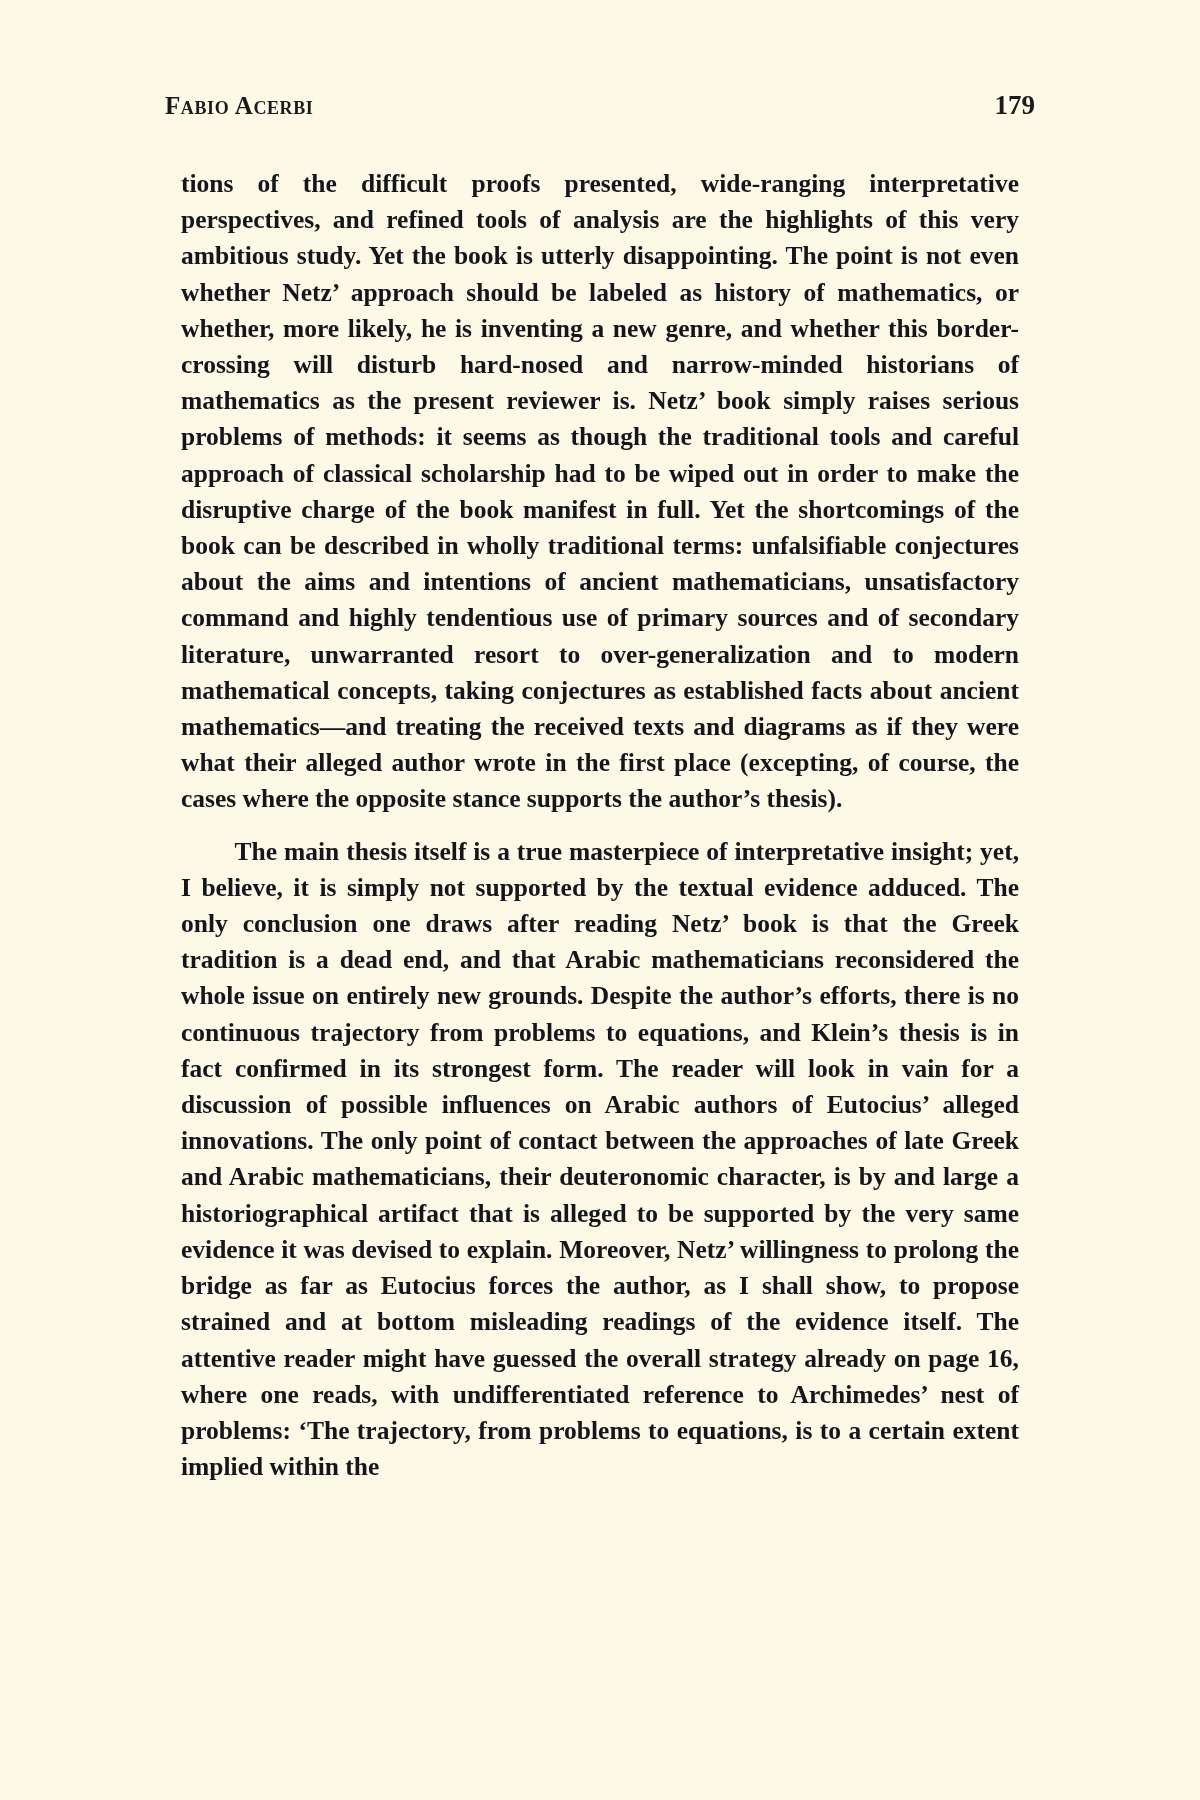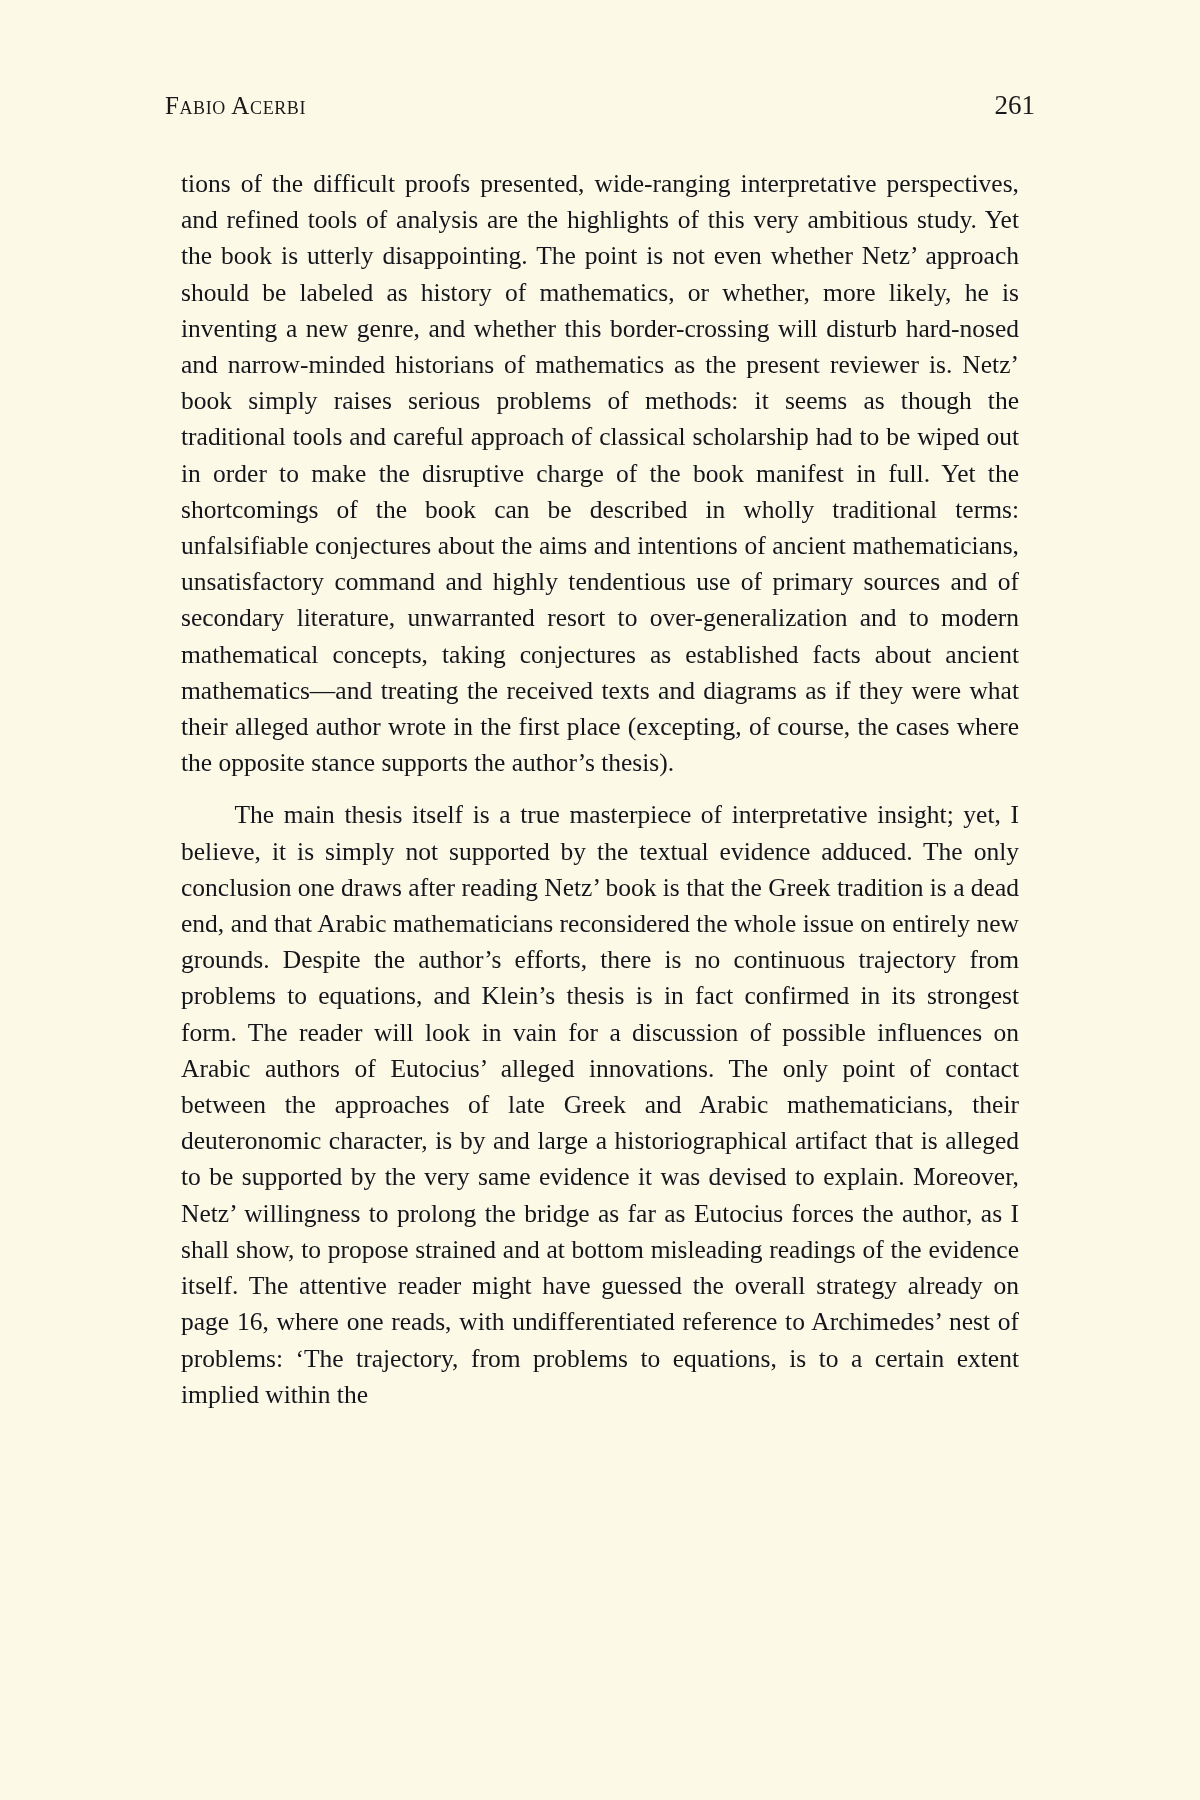--- a/index.html
+++ b/index.html
@@ -13,20 +13,21 @@
     font-family: "Liberation Serif", serif;
     color: #1a1a1a;
     overflow: hidden;
   }
   .page {
     position: relative;
     width: 1200px;
     height: 1800px;
     box-sizing: border-box;
     padding: 0;
+    font-weight: bold;
   }
   .content {
     position: absolute;
     left: 165px;
     top: 90px;
     width: 870px;
   }
   .running-head {
     display: flex;
     align-items: baseline;
@@ -61,21 +62,21 @@
   }
 </style>
 </head>
 <body>
 
 <div class="page">
   <div class="content">
 
     <div class="running-head">
       <span class="author">Fabio Acerbi</span>
-      <span class="folio">261</span>
+      <span class="folio">179</span>
     </div>
 
     <div class="body-text">
       <p>tions of the difficult proofs presented, wide-ranging interpretative perspectives, and refined tools of analysis are the highlights of this very ambitious study. Yet the book is utterly disappointing. The point is not even whether Netz’ approach should be labeled as history of mathematics, or whether, more likely, he is inventing a new genre, and whether this border-crossing will disturb hard-nosed and narrow-minded historians of mathematics as the present reviewer is. Netz’ book simply raises serious problems of methods: it seems as though the traditional tools and careful approach of classical scholarship had to be wiped out in order to make the disruptive charge of the book manifest in full. Yet the shortcomings of the book can be described in wholly traditional terms: unfalsifiable conjectures about the aims and intentions of ancient mathematicians, unsatisfactory command and highly tendentious use of primary sources and of secondary literature, unwarranted resort to over-generalization and to modern mathematical concepts, taking conjectures as established facts about ancient mathematics—and treating the received texts and diagrams as if they were what their alleged author wrote in the first place (excepting, of course, the cases where the opposite stance supports the author’s thesis).</p>
       <p class="indent">The main thesis itself is a true masterpiece of interpretative insight; yet, I believe, it is simply not supported by the textual evidence adduced. The only conclusion one draws after reading Netz’ book is that the Greek tradition is a dead end, and that Arabic mathematicians reconsidered the whole issue on entirely new grounds. Despite the author’s efforts, there is no continuous trajectory from problems to equations, and Klein’s thesis is in fact confirmed in its strongest form. The reader will look in vain for a discussion of possible influences on Arabic authors of Eutocius’ alleged innovations. The only point of contact between the approaches of late Greek and Arabic mathematicians, their deuteronomic character, is by and large a historiographical artifact that is alleged to be supported by the very same evidence it was devised to explain. Moreover, Netz’ willingness to prolong the bridge as far as Eutocius forces the author, as I shall show, to propose strained and at bottom misleading readings of the evidence itself. The attentive reader might have guessed the overall strategy already on page 16, where one reads, with undifferentiated reference to Archimedes’ nest of problems: ‘The trajectory, from problems to equations, is to a certain extent implied within the</p>
     </div>
 
   </div>
 </div>
 

